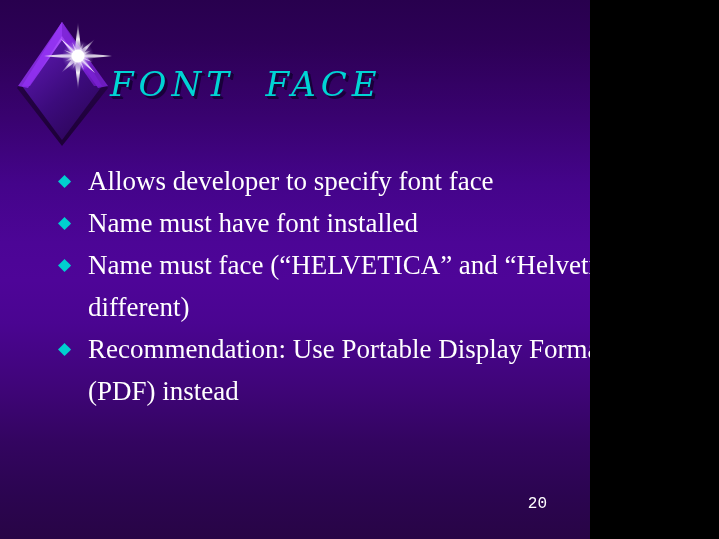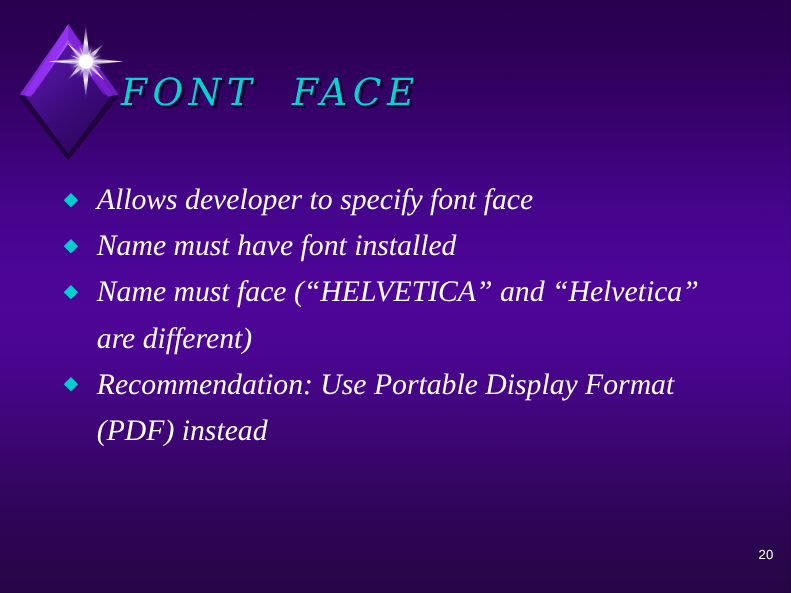--- a/index.html
+++ b/index.html
@@ -3,21 +3,21 @@
 <meta charset="utf-8">
 <style>
   html, body {
     margin: 0;
     padding: 0;
     background: #000;
   }
 
   #slide {
     position: relative;
-    width: 719px;
+    width: 590px;
     height: 539px;
     overflow: hidden;
     font-family: "Liberation Serif", "DejaVu Serif", serif;
     
     background: linear-gradient(to bottom,
         #28004e 0%,
         #2d0056 8%,
         #390270 22%,
         #44048a 34%,
         #4c0596 45%,
@@ -80,31 +80,30 @@
     padding-left: 2px;
   }
 
   .bullet-text {
     flex: 1 1 auto;
     color: #ffffff;
     font-size: 27px;
     line-height: 42px;
     font-family: "Liberation Serif", "DejaVu Serif", serif;
     letter-spacing: 0px;
-    font-style: italic;
   }
 
   
   #page-number {
     position: absolute;
-    right: 16px;
+    right: 43px;
     bottom: 28px;
     color: #ffffff;
-    font-family: Liberation Sans, sans-serif;
-    font-size: 12px;
+    font-family: Liberation Mono, monospace;
+    font-size: 16px;
     line-height: 14px;
   }
 </style>
 </head>
 <body>
 
 <div id="slide">
 
   <div id="deco">
     <svg width="106" height="136" viewBox="0 0 106 136">

